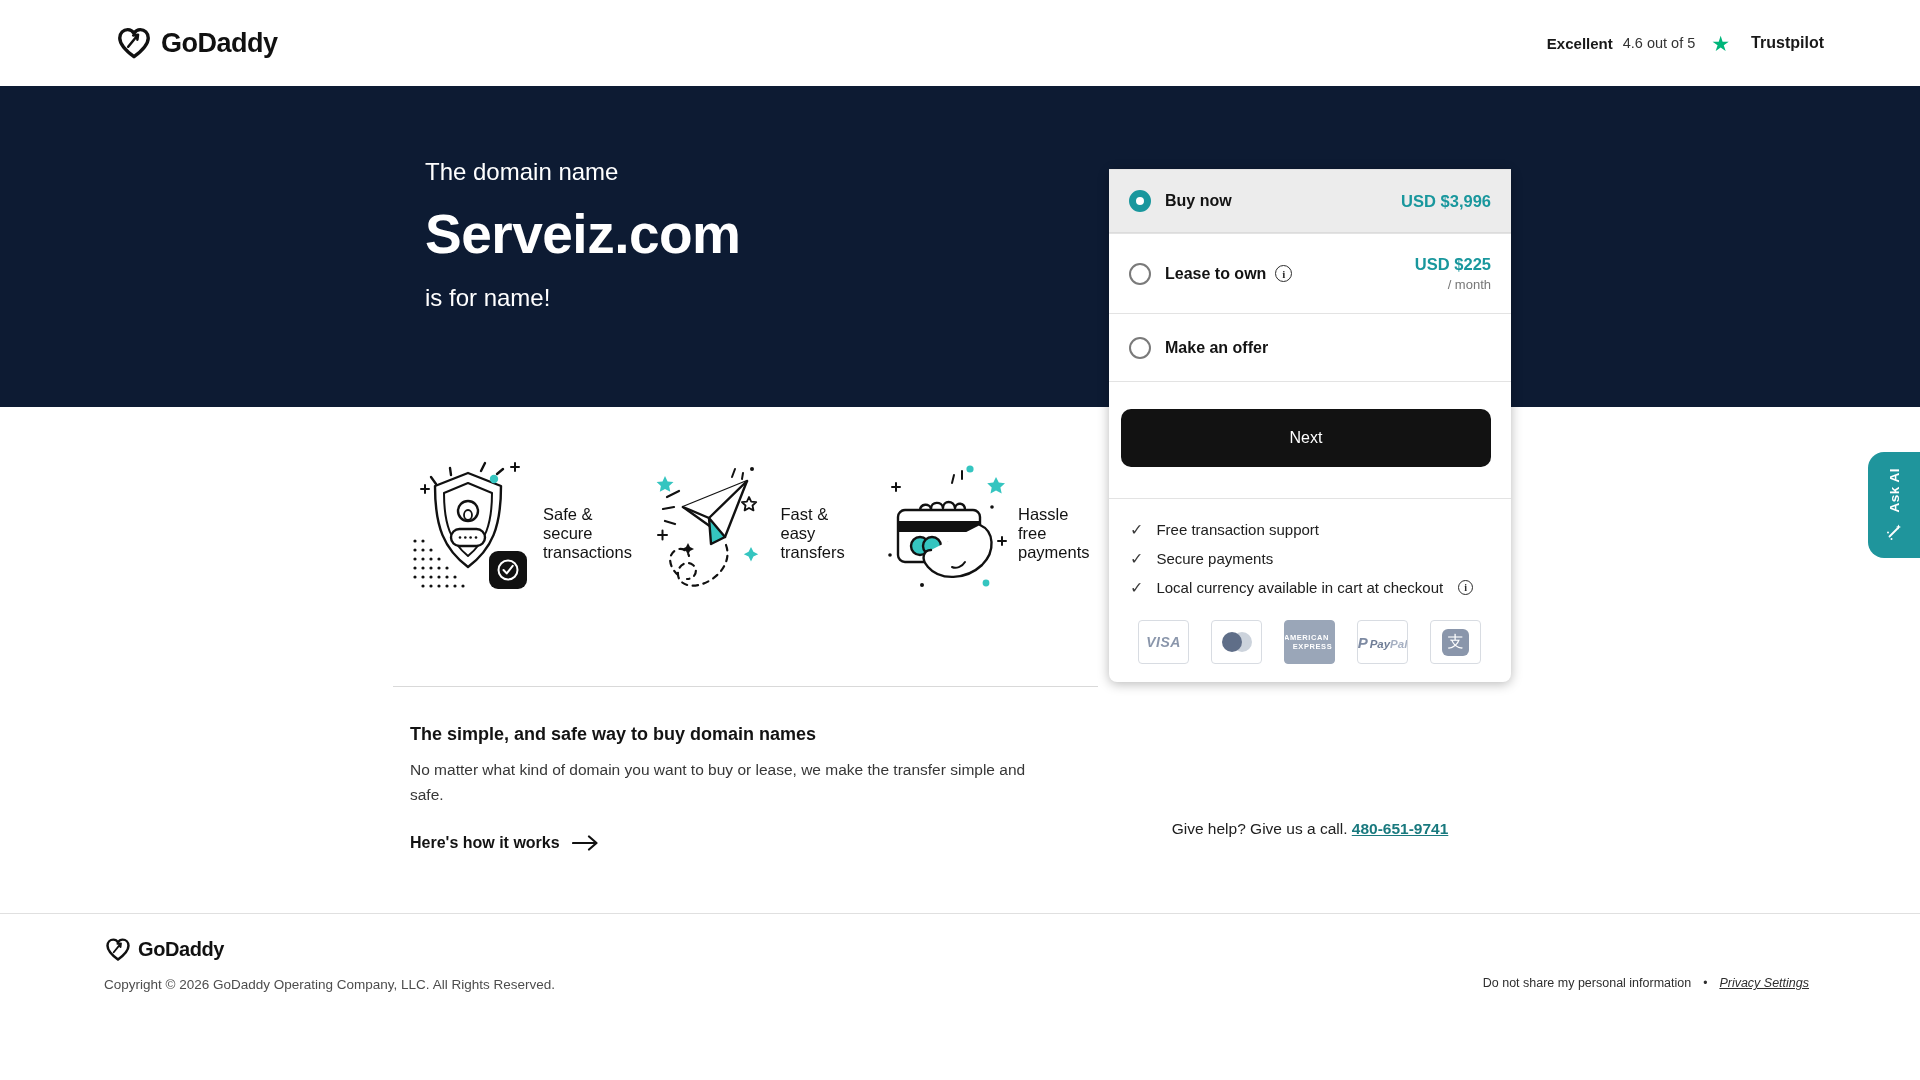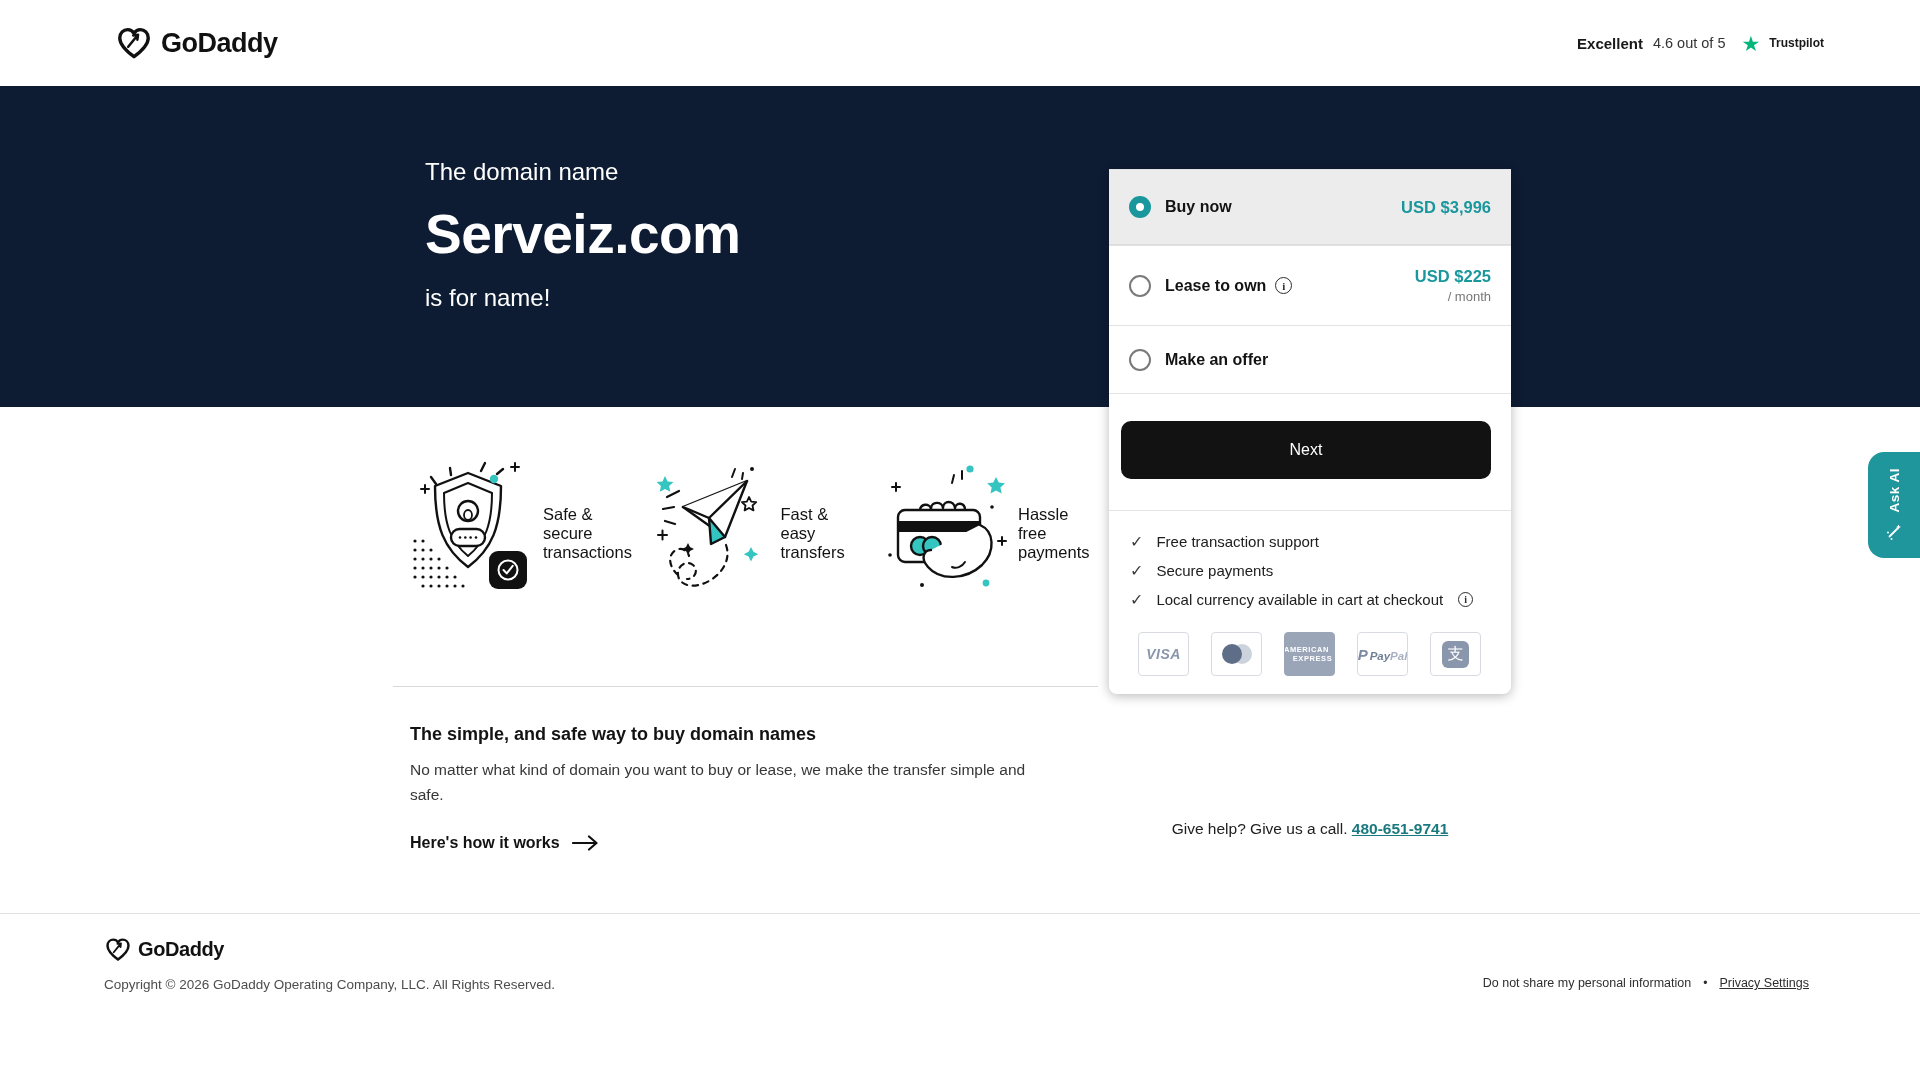--- a/index.html
+++ b/index.html
@@ -10,38 +10,38 @@
   
   .header { position:absolute; top:0; left:0; width:1920px; height:86px; background:#fff;
             display:flex; align-items:center; justify-content:space-between; padding:0 96px 0 115px; }
   .logo { display:flex; align-items:center; gap:8px; cursor:pointer; }
   .logo svg { display:block; }
   .logo-text { font-size:27px; font-weight:700; letter-spacing:-0.5px; color:#111; }
   .trustpilot { display:flex; align-items:center; gap:8px; cursor:pointer; }
   .tp-excellent { font-size:15px; font-weight:700; color:#191919; }
   .tp-score { font-size:14.5px; color:#333; margin-left:2px; }
   .tp-star { font-size:21px; line-height:1; margin-left:8px; }
-  .tp-brand { font-size:12px; font-weight:700; color:#191919; margin-left:1px; }
+  .tp-brand { font-size:16px; font-weight:700; color:#191919; margin-left:13px; }
 
   
   .hero { position:absolute; top:86px; left:0; width:1920px; height:321px; background:#0d1b33; }
   .hero-text { position:absolute; left:425px; top:72px; color:#fff; }
   .hero-eyebrow { font-size:24px; font-weight:400; }
   .hero-domain { font-size:55px; font-weight:700; letter-spacing:-0.5px; margin-top:16px; }
   .hero-tagline { font-size:24px; font-weight:400; margin-top:18px; }
 
   
   .card { position:absolute; left:1109px; top:169px; width:402px; background:#fff; border-radius:8px;
           box-shadow:0 2px 12px rgba(0,0,0,0.28); z-index:5; }
   .card-head { padding:27px 20px 24px 20px; }
   .card-title { font-size:26px; font-weight:700; color:#131313; }
   .card-sub { font-size:15px; color:#3f3f3f; line-height:24px; margin-top:13px; padding-right:6px; }
   .option-row { display:flex; align-items:center; padding:0 20px; border-top:1px solid #e3e3e3; cursor:pointer; }
   .option-row.selected { background:#ececec; border-bottom:1px solid #dcdcdc; }
-  .row-buy   { height:76px; }
+  .row-buy   { height:64px; }
   .row-lease { height:80px; }
   .row-offer { height:69px; border-bottom:1px solid #e3e3e3; }
   .radio { width:22px; height:22px; border-radius:50%; background:#fff; flex:0 0 auto; margin-right:14px; }
   .radio.checked { border:7px solid #19979d; }
   .radio.unchecked { border:2px solid #7a7a7a; }
   .opt-label { font-size:16px; font-weight:700; color:#131313; display:flex; align-items:center; gap:9px; }
   .opt-price { margin-left:auto; text-align:right; }
   .price-main { font-size:16.5px; font-weight:700; color:#19979d; }
   .price-per { font-size:13px; color:#767676; margin-top:3px; font-weight:400; }
   .info-dot { width:17px; height:17px; border:1.6px solid #2c2c2c; border-radius:50%; display:inline-flex;
@@ -91,21 +91,21 @@
   .about-body { margin-top:12px; font-size:15.5px; color:#373737; line-height:25px; width:648px; }
   .about-cta { margin-top:27px; display:flex; align-items:center; gap:12px; font-size:16px; font-weight:700;
                color:#131313; cursor:pointer; width:max-content; }
 
   
   .footer { position:absolute; left:0; top:913px; width:1920px; border-top:1px solid #e0e0e0; }
   .footer-logo { position:absolute; left:104px; top:22px; display:flex; align-items:center; gap:6px; cursor:pointer; }
   .footer-logo-text { font-size:20px; font-weight:700; letter-spacing:-0.4px; color:#111; }
   .footer-copy { position:absolute; left:104px; top:63px; font-size:13.5px; color:#4d4d4d; }
   .footer-right { position:absolute; right:111px; top:62px; display:flex; align-items:center; gap:12px; font-size:12.5px; color:#2e2e2e; }
-  .privacy-link { text-decoration:underline; cursor:pointer; }
+  .privacy-link { text-decoration:underline; cursor:pointer;font-style:italic; }
   .dns-link { cursor:pointer; }
   .dot-sep { font-size:12px; color:#2e2e2e; }
 
   
   .ask-ai { position:absolute; right:0; top:452px; width:52px; height:106px; background:#1f959c;
             border-radius:16px 0 0 16px; cursor:pointer; display:flex; flex-direction:column;
             align-items:center; justify-content:center; gap:10px; }
   .ask-ai-label { writing-mode:vertical-rl; transform:rotate(180deg); color:#fff; font-size:13.5px;
                   font-weight:700; letter-spacing:0.5px; }
 

